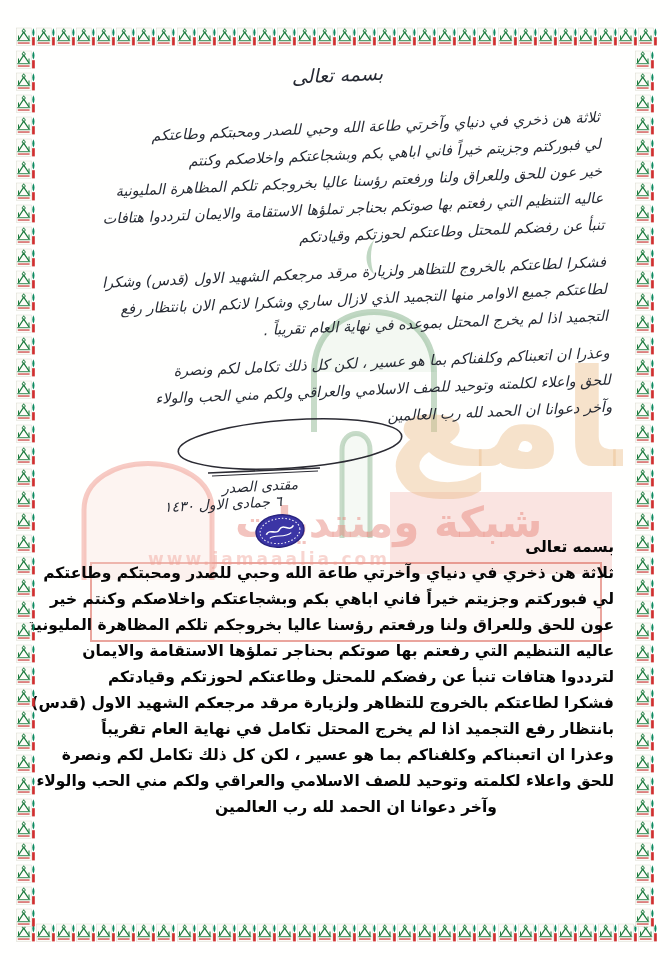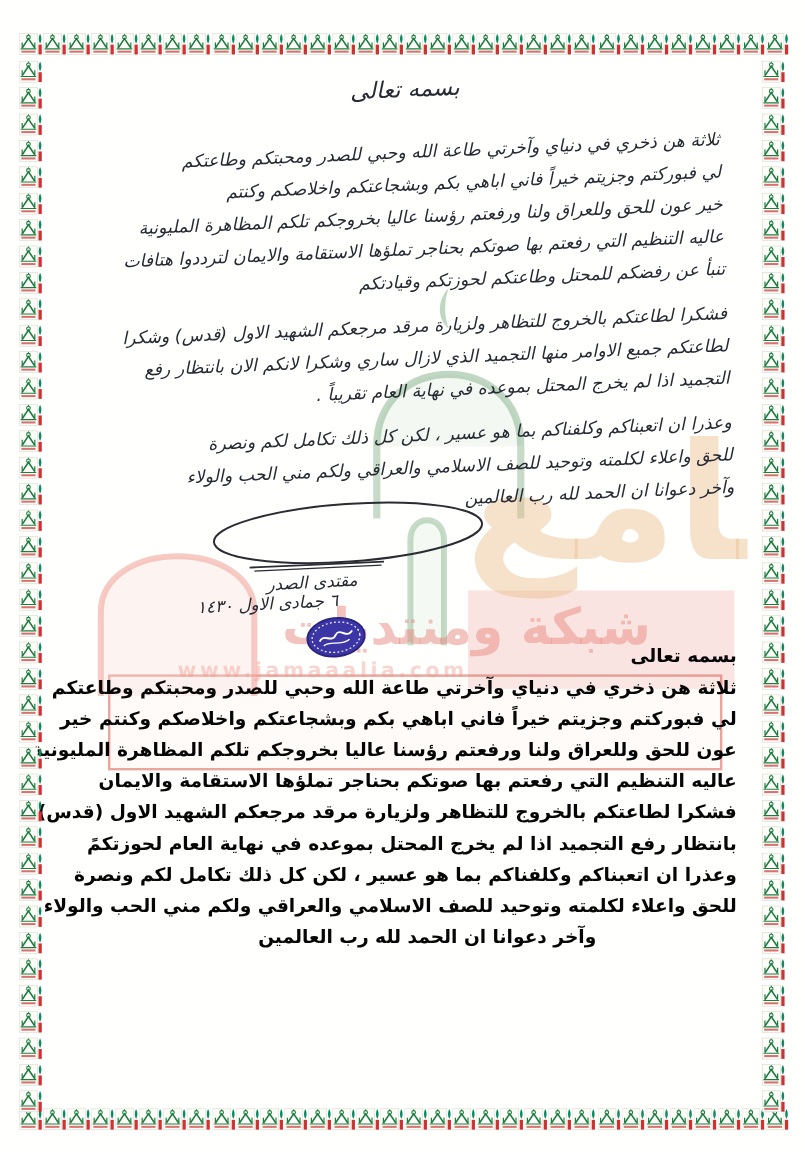--- a/index.html
+++ b/index.html
@@ -127,22 +127,23 @@
     <path d="M15 25 C20 21 30 27 37 22" fill="none" stroke="#ffffff" stroke-width="1.1"></path>
   </svg>
 
   <div id="typed">
     <div id="typed-heading">بسمه تعالى</div>
     <div>
         <div class="t-line">ثلاثة هن ذخري في دنياي وآخرتي طاعة الله وحبي للصدر ومحبتكم وطاعتكم</div>
         <div class="t-line">لي فبوركتم وجزيتم خيراً فاني اباهي بكم وبشجاعتكم واخلاصكم وكنتم خير</div>
         <div class="t-line">عون للحق وللعراق ولنا ورفعتم رؤسنا عاليا بخروجكم تلكم المظاهرة المليونية</div>
         <div class="t-line">عاليه التنظيم التي رفعتم بها صوتكم بحناجر تملؤها الاستقامة والايمان</div>
+        <div class="t-line">لترددوا هتافات تنبأ عن رفضكم للمحتل وطاعتكم لحوزتكم وقيادتكم</div>
         <div class="t-line">فشكرا لطاعتكم بالخروج للتظاهر ولزيارة مرقد مرجعكم الشهيد الاول (قدس)</div>
-        <div class="t-line">بانتظار رفع التجميد اذا لم يخرج المحتل بموعده في نهاية العام لحوزتكمً</div>
+        <div class="t-line">بانتظار رفع التجميد اذا لم يخرج المحتل تكامل في نهاية العام تقريباً</div>
         <div class="t-line">وعذرا ان اتعبناكم وكلفناكم بما هو عسير ، لكن كل ذلك تكامل لكم ونصرة</div>
         <div class="t-line">للحق واعلاء لكلمته وتوحيد للصف الاسلامي والعراقي ولكم مني الحب والولاء</div>
       </div>
     <div id="typed-closing">وآخر دعوانا ان الحمد لله رب العالمين</div>
   </div>
 
   <div class="border-row" id="border-top">
   <svg class="motif" viewBox="0 0 20 22" width="20" height="22" xmlns="http://www.w3.org/2000/svg">
     <rect x="0.3" y="1" width="15" height="17.5" fill="#fcfcf8" stroke="#d9d9cd" stroke-width="0.5"></rect>
     <path d="M2.5 13 L7.7 5.2 L13 13" fill="none" stroke="#1d7c3f" stroke-width="1.3"></path>

